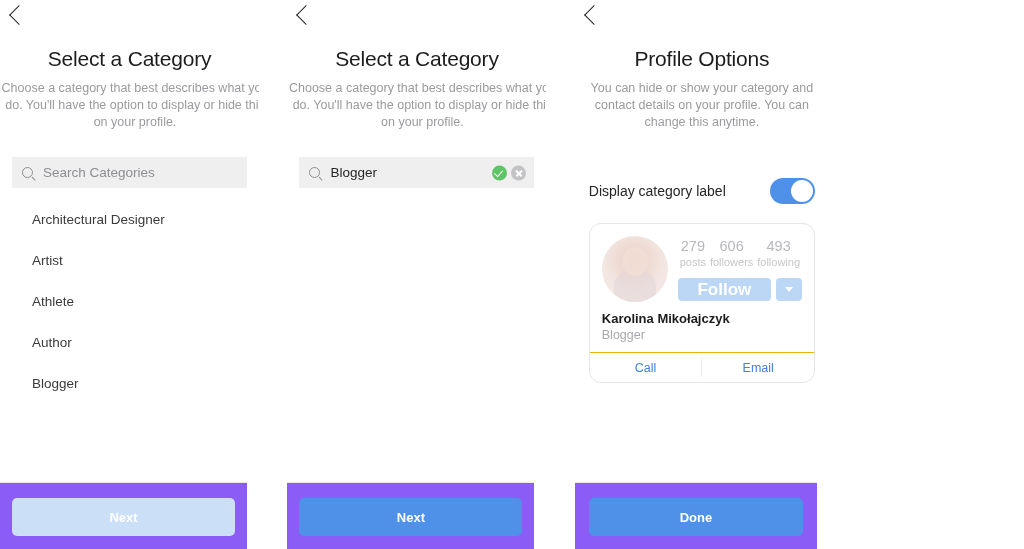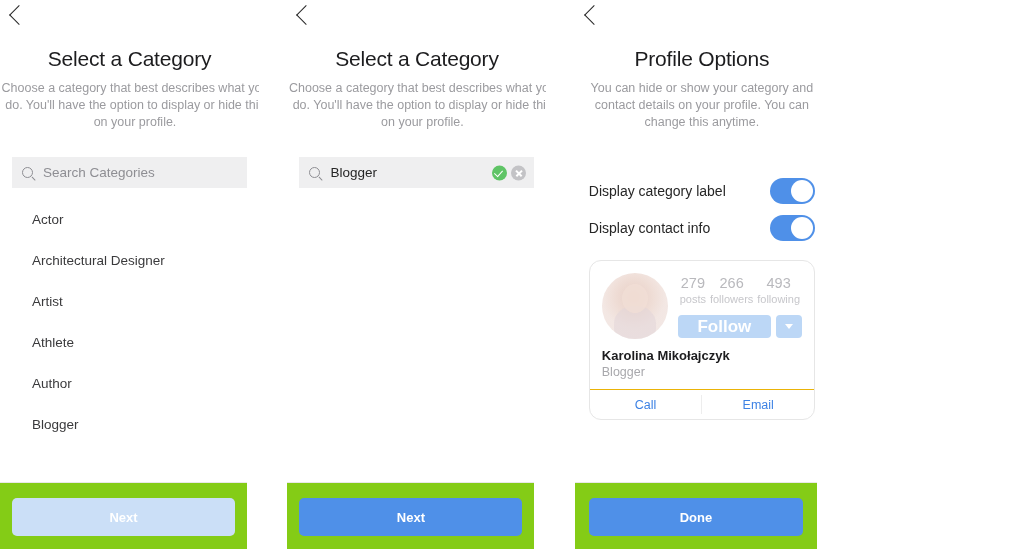--- a/index.html
+++ b/index.html
@@ -138,21 +138,21 @@
     padding: 0 0 0 32px;
     height: 41px;
     line-height: 41px;
   }
 
   
   .footer {
     position: absolute;
     left: 0; right: 12px; bottom: 0;
     padding: 0 12px 13px 12px;
-    background: #84cc16;
+    background: #8b5cf6;
   }
   .footer-sep {
     position: absolute;
     left: 0; right: 0; top: 0;
     height: 1px;
     background: #e8e8e8;
   }
   .panel.p3 .footer { padding: 0 14px 13px 14px; }
   .cta {
     margin-top: 16px;
@@ -329,21 +329,20 @@
     </div>
     <div class="title">Select a Category</div>
     <div class="subtitle">Choose a category that best describes what you do. You'll have the option to display or hide this on your profile.</div>
 
     <div class="search">
       <span class="mag"></span>
       <span class="search-text">Search Categories</span>
     </div>
 
     <div class="catlist">
-      <div class="catitem">Actor</div>
       <div class="catitem">Architectural Designer</div>
       <div class="catitem">Artist</div>
       <div class="catitem">Athlete</div>
       <div class="catitem">Author</div>
       <div class="catitem">Blogger</div>
     </div>
 
     <div class="footer">
       <div class="footer-sep"></div>
       <button class="cta disabled">Next</button>
@@ -378,42 +377,36 @@
 
   <div class="panel p3">
     <div class="backbar">
       <div class="chev"></div>
     </div>
     <div class="title">Profile Options</div>
     <div class="subtitle">You can hide or show your category and contact details on your profile. You can change this anytime.</div>
 
     <div class="toggle-row first">
       <span class="toggle-label">Display category label</span>
-      <span class="switch">
-        <span class="knob"></span>
-      </span>
-    </div>
-    <div class="toggle-row">
-      <span class="toggle-label">Display contact info</span>
       <span class="switch">
         <span class="knob"></span>
       </span>
     </div>
 
     <div class="pcard">
       <div class="pcard-top">
         <div class="avatar"></div>
         <div class="pcard-right">
           <div class="stats">
             <div>
               <div class="stat-num">279</div>
               <div class="stat-lbl">posts</div>
             </div>
             <div>
-              <div class="stat-num">266</div>
+              <div class="stat-num">606</div>
               <div class="stat-lbl">followers</div>
             </div>
             <div>
               <div class="stat-num">493</div>
               <div class="stat-lbl">following</div>
             </div>
           </div>
           <div class="follow-row">
             <button class="follow-btn">Follow</button>
             <button class="follow-more">

